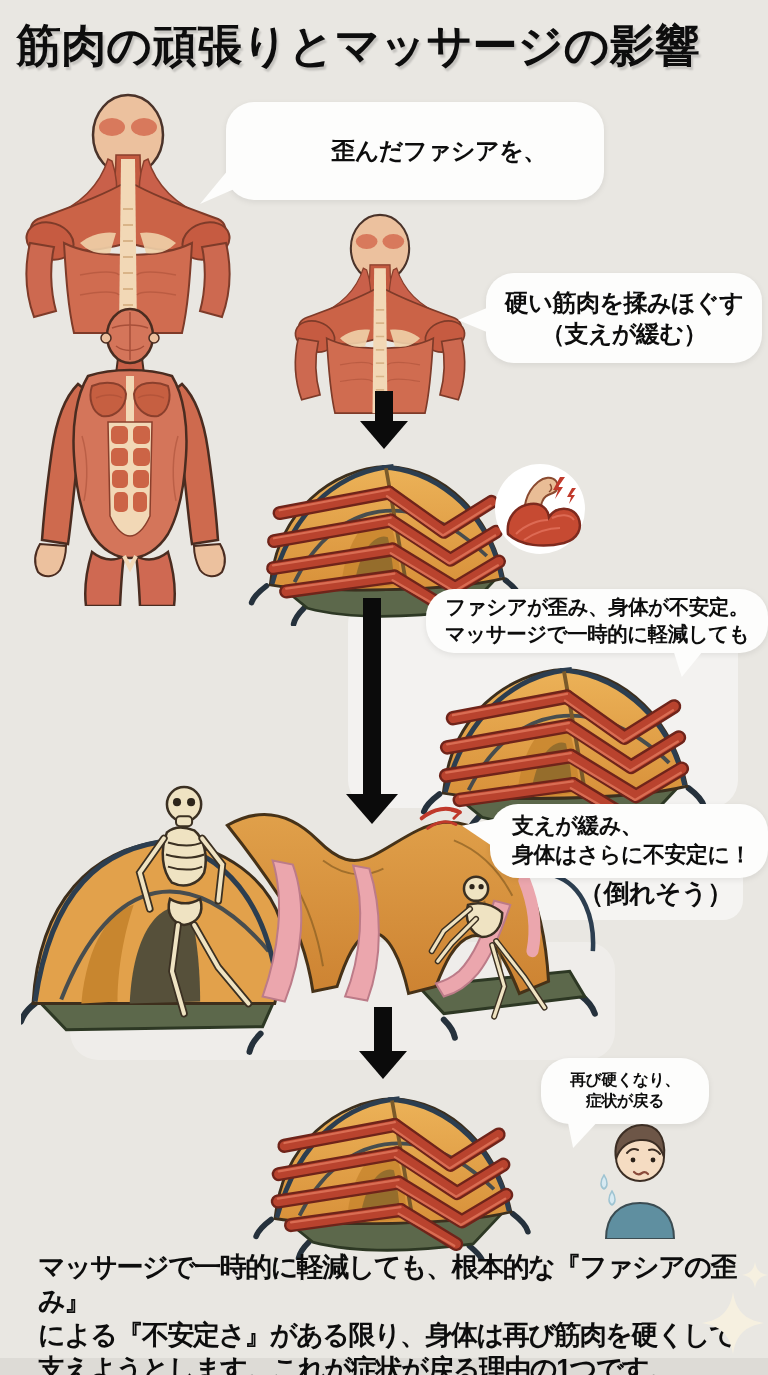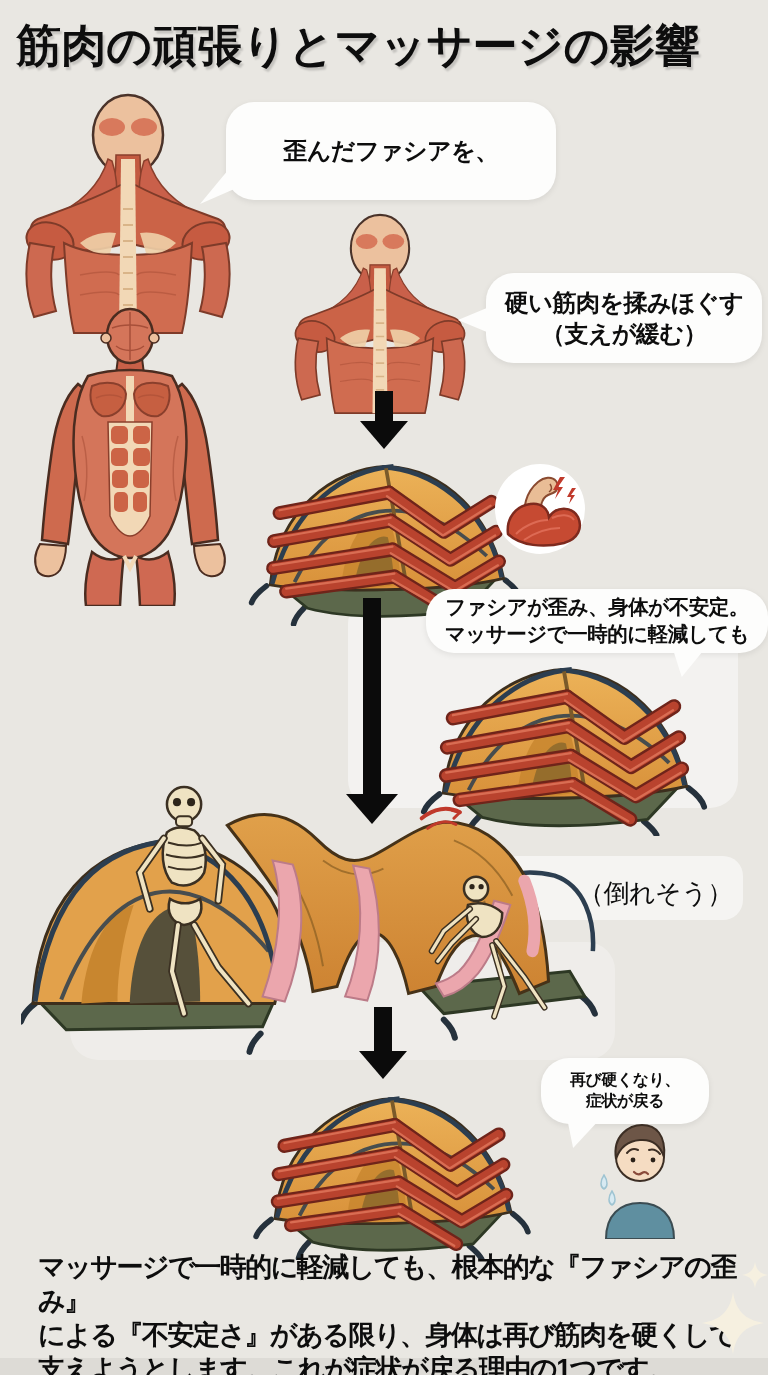--- a/index.html
+++ b/index.html
@@ -22,31 +22,31 @@
   #panel-taoresou{left:497px;top:856px;width:246px;height:64px;background:rgba(255,255,255,.55);border-radius:20px;}
   
   .bubble{
     position:absolute;background:#fdfdfc;border-radius:28px;
     box-shadow:0 2px 6px rgba(0,0,0,.08);
     display:flex;flex-direction:column;justify-content:center;
     text-align:center;font-weight:800;letter-spacing:-.5px;line-height:1.3;
   }
   .bubble .ln{display:block;}
   .tail{position:absolute;background:#fdfdfc;}
-  #bubble1{left:226px;top:102px;width:330px;height:98px;font-size:24px;}
+  #bubble1{left:226px;top:102px;width:330px;height:98px;font-size:24px;padding-left:48px;}
   #bubble1 .tail{left:-26px;bottom:-4px;width:48px;height:36px;clip-path:polygon(0 100%,62% 0,100% 42%);}
   #bubble2{left:486px;top:253px;width:276px;height:90px;font-size:24px;margin-top:20px;}
   #bubble2 .tail{left:-28px;top:32px;width:36px;height:30px;clip-path:polygon(0 50%,100% 0,100% 100%);}
   #bubble3{left:426px;top:589px;width:342px;height:64px;font-size:20.5px;}
   #bubble3 .tail{left:72%;bottom:-24px;width:34px;height:30px;clip-path:polygon(0 0,100% 0,28% 100%);}
   #bubble4{left:490px;top:804px;width:278px;height:74px;font-size:22px;text-align:left;padding-left:22px;box-sizing:border-box;}
   #bubble4 .tail{left:-28px;top:14px;width:36px;height:32px;clip-path:polygon(0 24%,100% 0,100% 100%);}
   #bubble5{left:541px;top:1058px;width:168px;height:66px;font-size:16px;}
   #bubble5 .tail{left:26px;bottom:-24px;width:34px;height:30px;clip-path:polygon(0 0,100% 0,18% 100%);}
-  #aside-taoresou{left:578px;top:876px;font-size:26px;font-weight:400;letter-spacing:-.5px;}
+  #aside-taoresou{left:578px;top:876px;font-size:26px;font-weight:700;letter-spacing:-.5px;}
   
   #footer{left:38px;top:1250px;width:712px;font-size:27px;font-weight:800;
     line-height:34px;letter-spacing:-1.5px;}
   #footer .ln{display:block;}
   #bottom-band{left:0;top:1358px;width:768px;height:17px;background:rgba(0,0,0,.05);}
   svg{display:block;}
 </style>
 </head>
 <body>
 
@@ -352,20 +352,25 @@
   </div>
 
   <svg class="abs" style="left:418px;top:646px" width="292" height="190" viewBox="0 0 300 195">
       <use href="#sym-tent"></use>
     </svg>
 
   <svg class="abs" style="left:20px;top:780px" width="606" height="292" viewBox="0 0 600 290">
       <use href="#sym-collapsed"></use>
     </svg>
 
+  <div class="bubble" id="bubble4">
+    <span class="tail"></span>
+    <span class="ln">支えが緩み、</span>
+    <span class="ln">身体はさらに不安定に！</span>
+  </div>
   <div class="abs" id="aside-taoresou">（倒れそう）</div>
 
   <svg class="abs" style="left:359px;top:1007px" width="48" height="72" viewBox="0 0 48 72">
     <rect x="15" y="0" width="18" height="46" fill="#0b0b0b"></rect>
       <polygon points="0,44 48,44 24,72" fill="#0b0b0b"></polygon>
   </svg>
 
   <svg class="abs" style="left:250px;top:1076px" width="284" height="184" viewBox="0 0 300 195">
       <use href="#sym-tent"></use>
     </svg>

